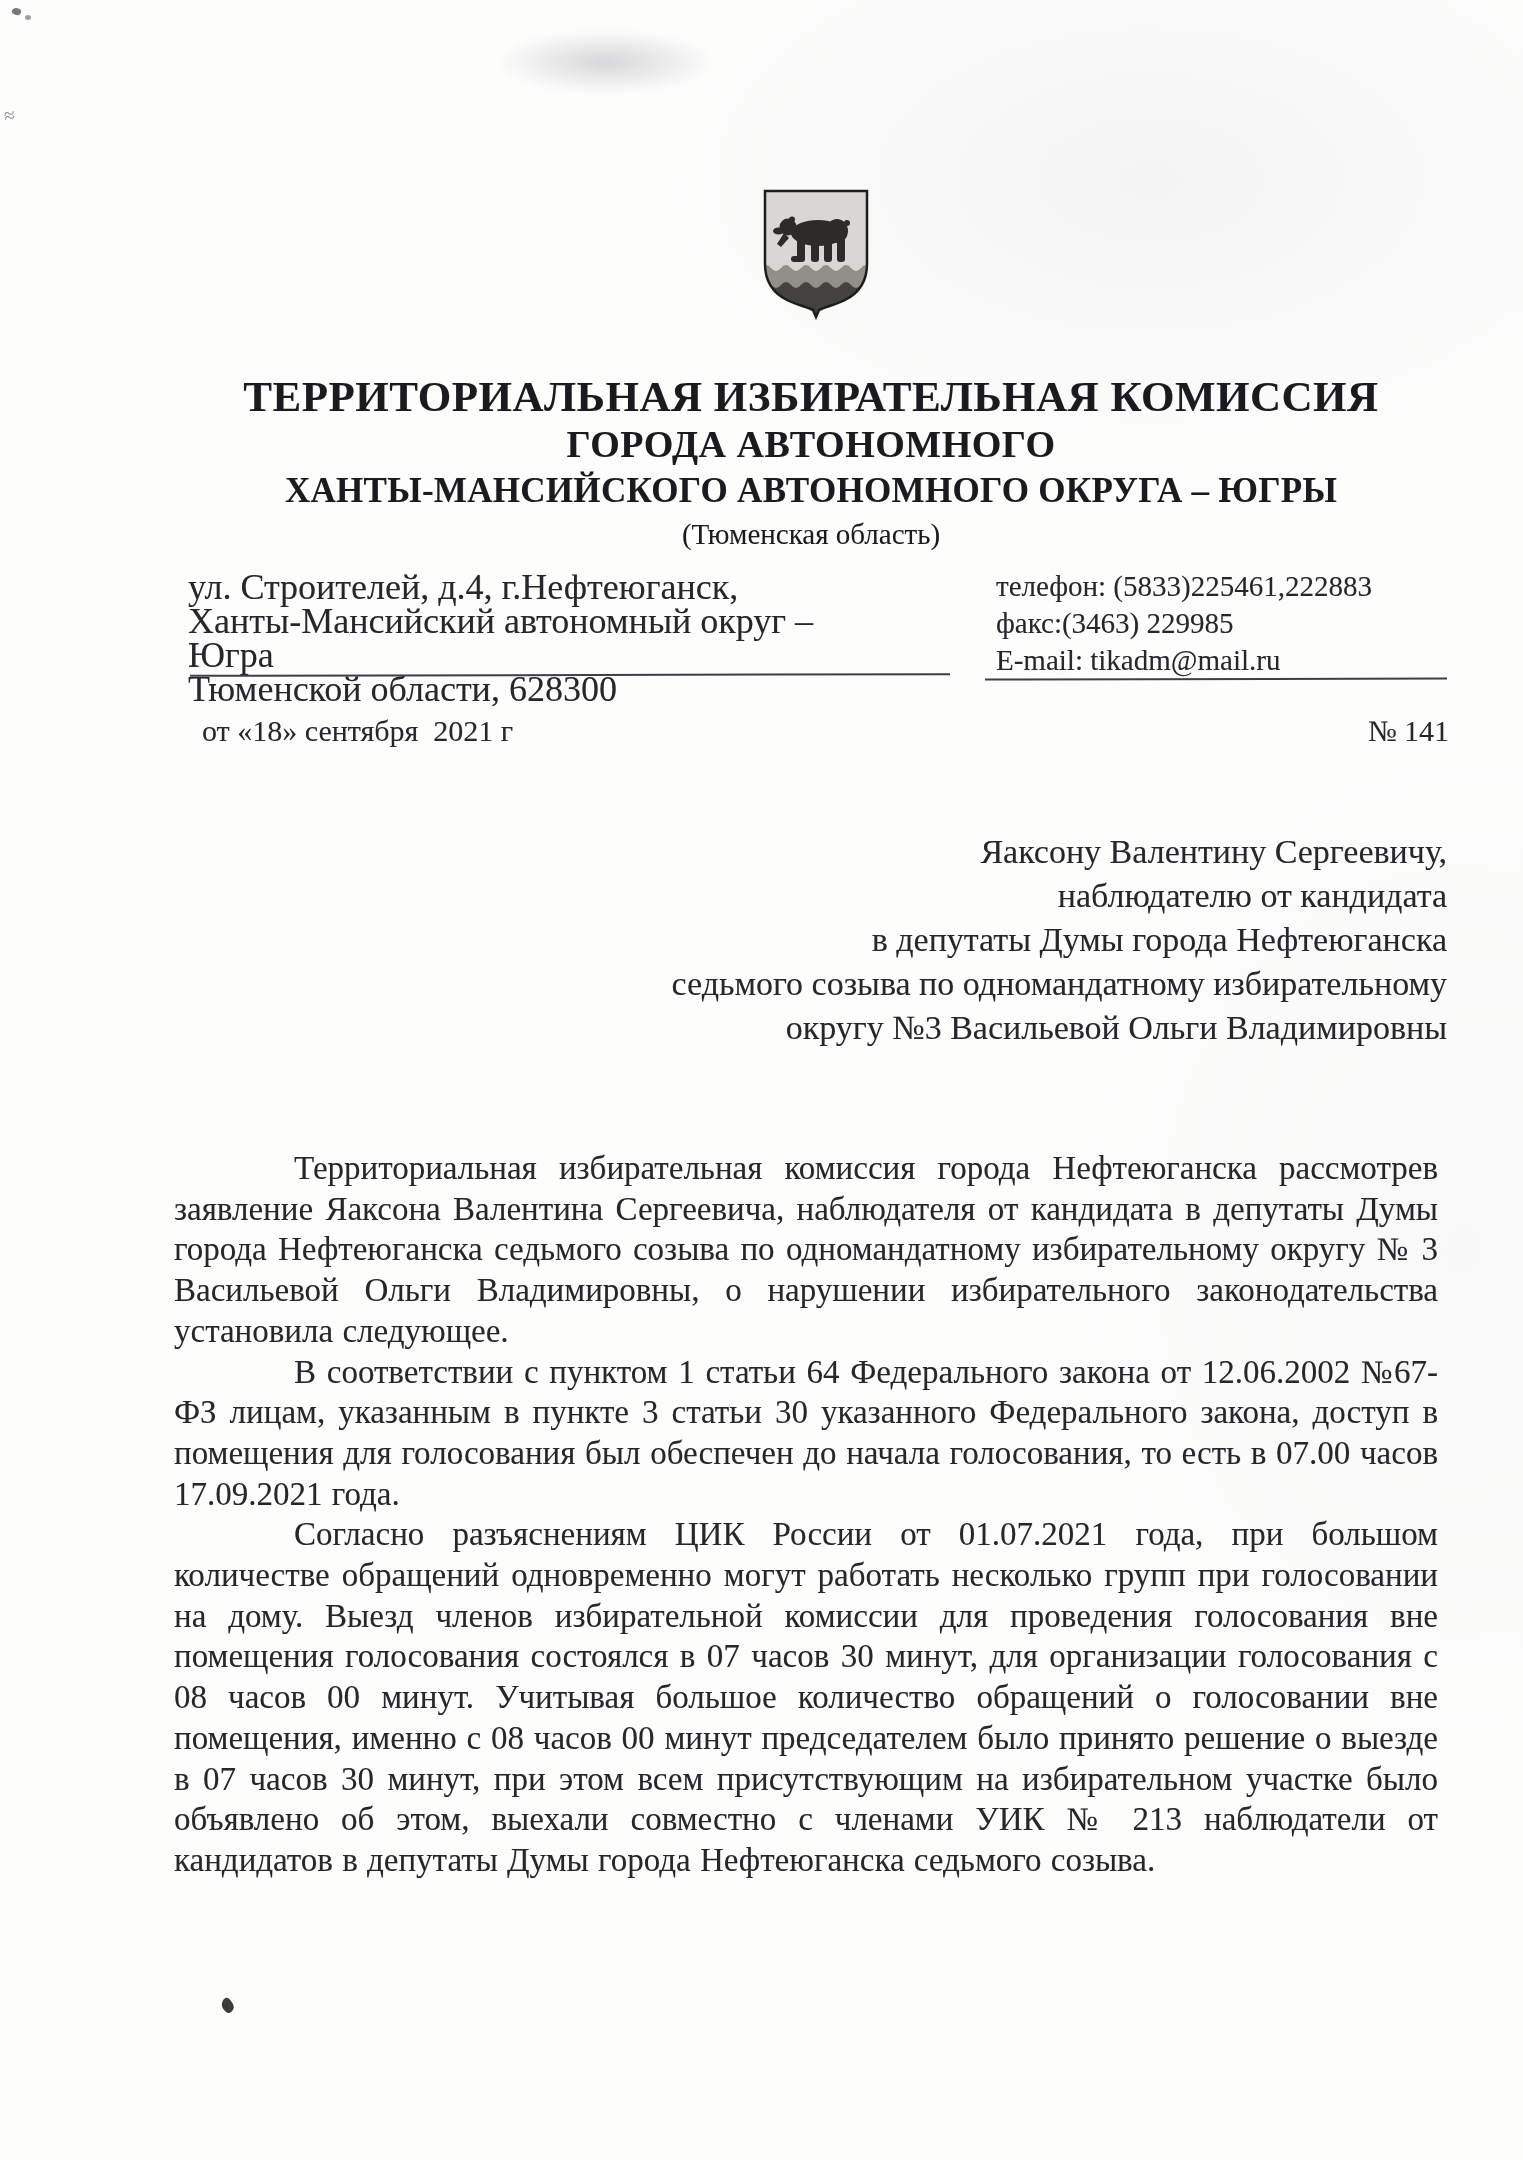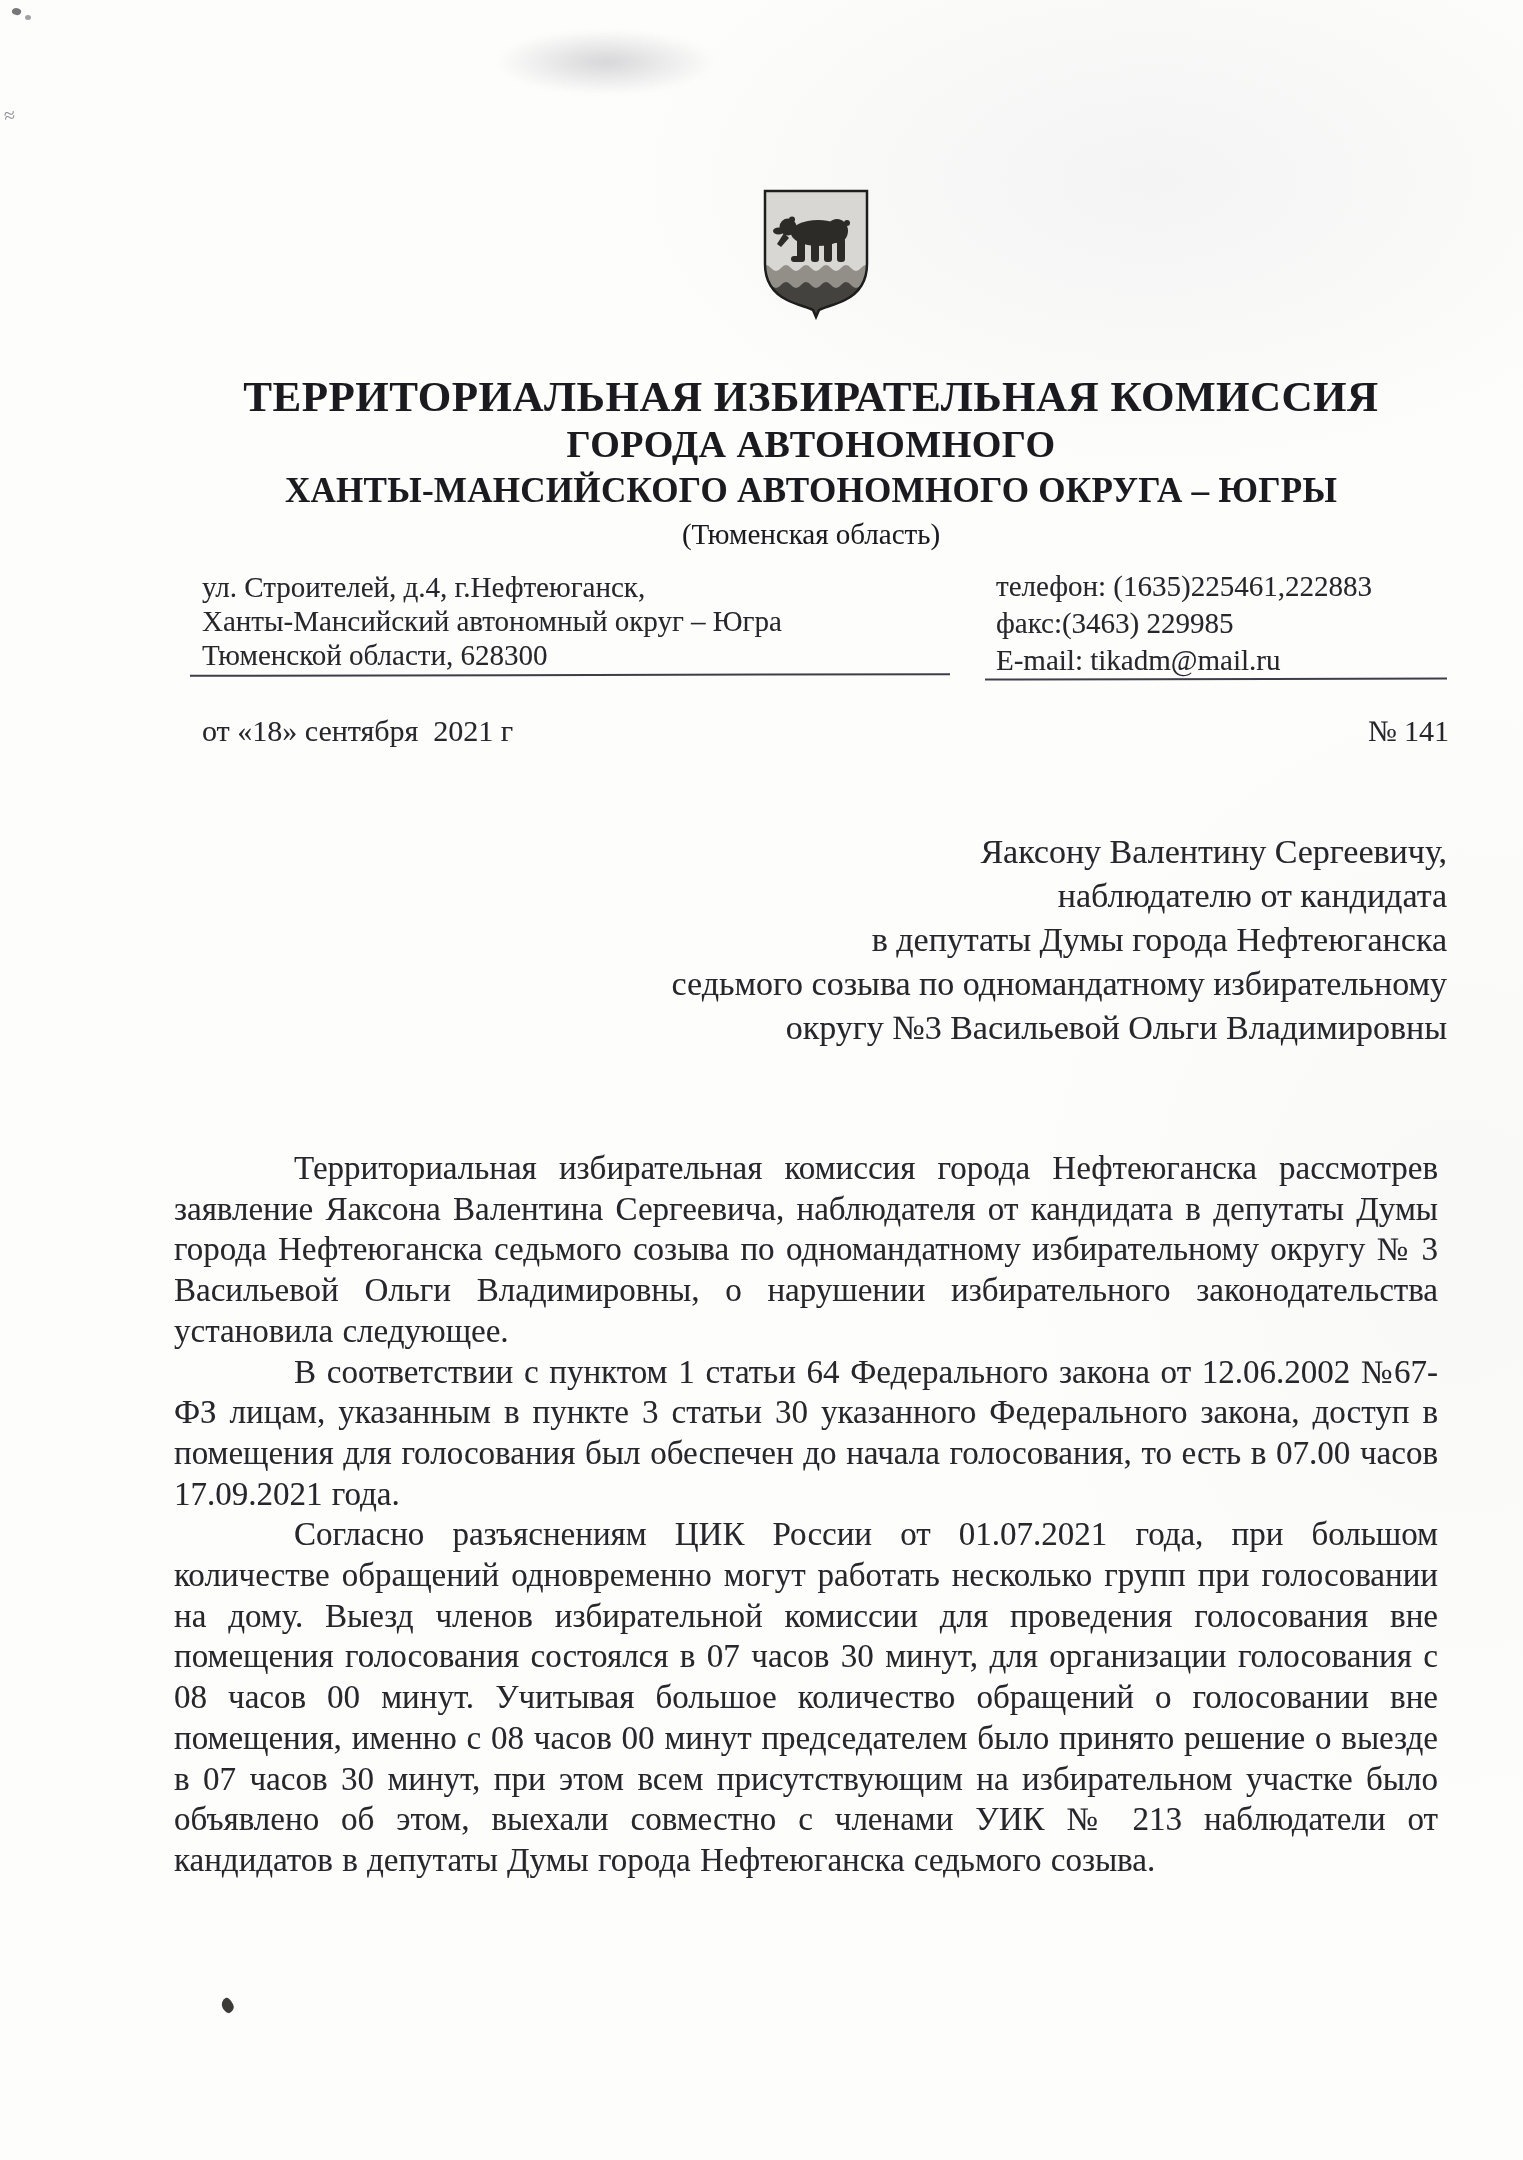--- a/index.html
+++ b/index.html
@@ -19,21 +19,21 @@
 
   
   .emblem{ position:absolute; left:761px; top:188px; width:110px; height:132px; }
   .letterhead{ position:absolute; left:180px; top:366px; width:1262px; text-align:center; color:#1b1b1f; }
   .lh1{ font-size:43px; font-weight:bold; line-height:46px; letter-spacing:0.5px;margin-top:8px; }
   .lh2{ font-size:38px; font-weight:bold; line-height:48px; letter-spacing:0.5px; }
   .lh3{ font-size:35px; font-weight:bold; line-height:46px; letter-spacing:0.3px; }
   .lh-region{ font-size:29px; font-weight:normal; line-height:40px; }
 
   
-  .sender-address{ position:absolute; left:202px; top:570px; width:650px; font-size:29px; line-height:34px; }
+  .sender-address{ position:absolute; left:188px; top:570px; width:650px; font-size:36px; line-height:34px; }
   .sender-contacts{ position:absolute; left:996px; top:568px; width:460px; font-size:29px; line-height:37px; }
   .rule{ position:absolute; height:2px; background:#3e3e49; }
   .rule-left{ left:190px; top:674px; width:760px; transform:rotate(-0.12deg); }
   .rule-right{ left:985px; top:678px; width:462px; transform:rotate(-0.12deg); }
 
   
   .letter-date{ position:absolute; left:202px; top:714px; font-size:30px; white-space:pre;font-family:Liberation Serif, serif; }
   .letter-number{ position:absolute; right:74px; top:714px; font-size:30px; }
 
   
@@ -101,21 +101,21 @@
     <div class="lh3">ХАНТЫ-МАНСИЙСКОГО АВТОНОМНОГО ОКРУГА – ЮГРЫ</div>
     <div class="lh-region">(Тюменская область)</div>
   </div>
 
   <div class="sender-address txt">
     <div>ул. Строителей, д.4, г.Нефтеюганск,</div>
     <div>Ханты-Мансийский автономный округ – Югра</div>
     <div>Тюменской области, 628300</div>
   </div>
   <div class="sender-contacts txt">
-    <div>телефон: (1635)225461,222883</div>
+    <div>телефон: (5833)225461,222883</div>
     <div>факс:(3463) 229985</div>
     <div>E-mail: tikadm@mail.ru</div>
   </div>
   <div class="rule rule-left"></div>
   <div class="rule rule-right"></div>
 
   <div class="letter-date txt">от «18» сентября  2021 г</div>
   <div class="letter-number txt">№ 141</div>
 
   <div class="recipient txt">

